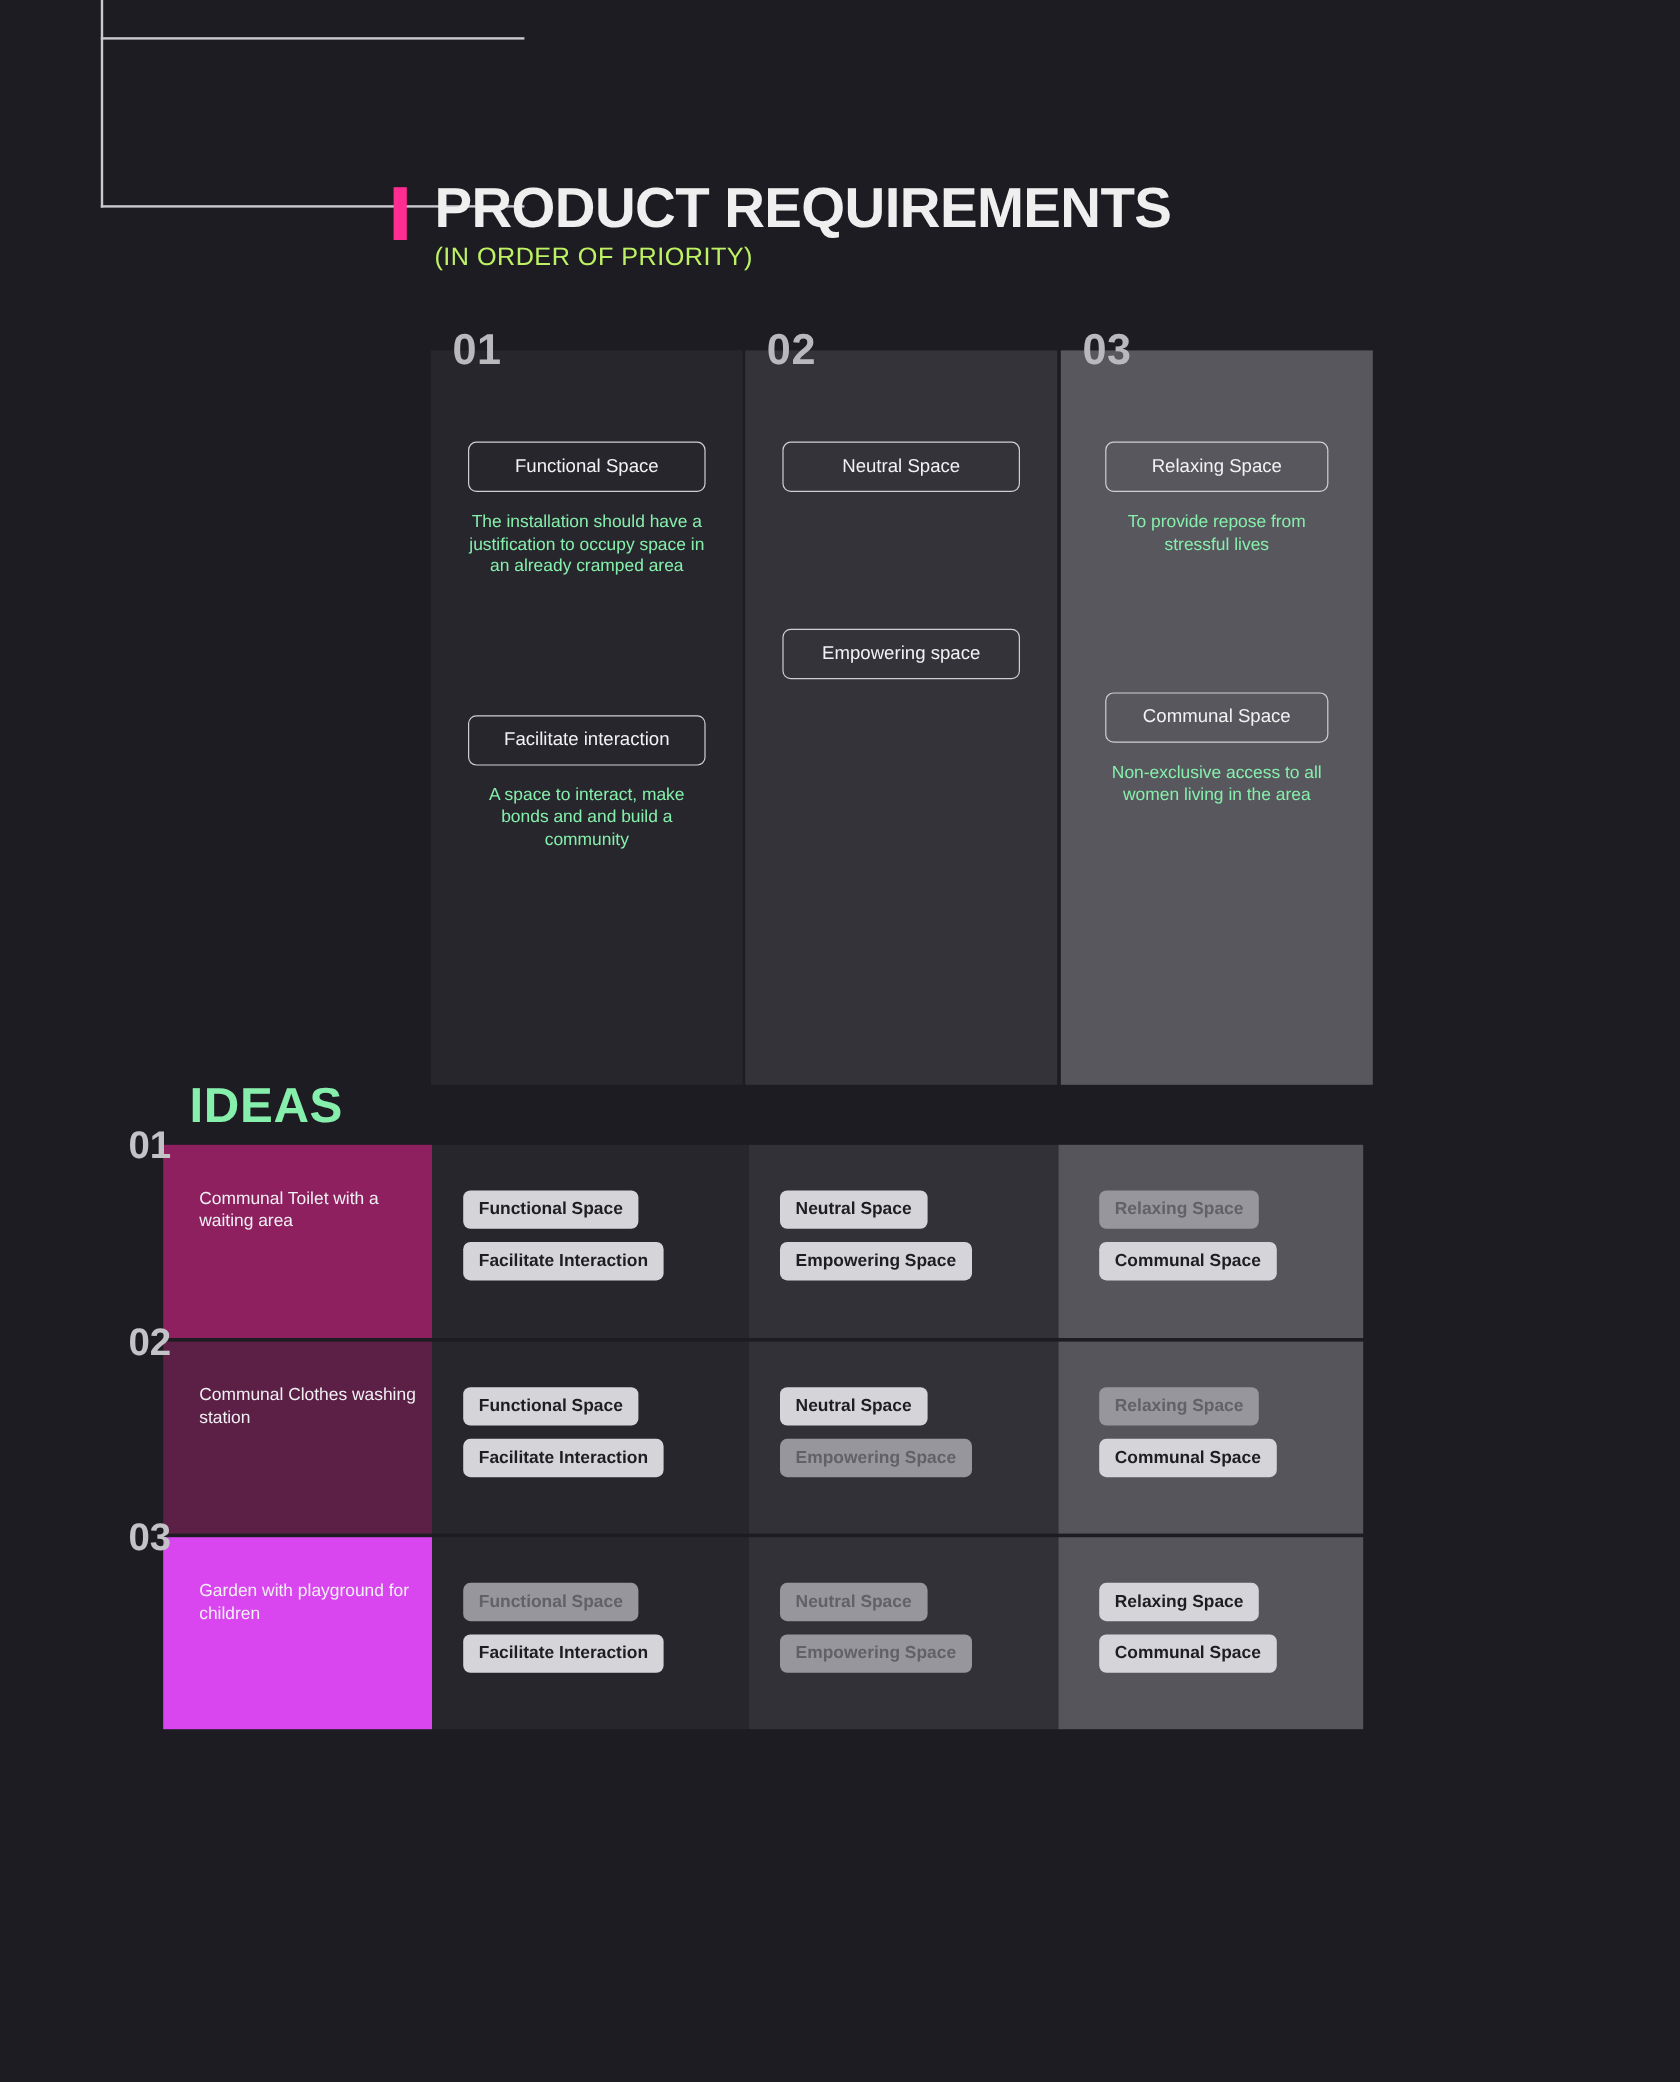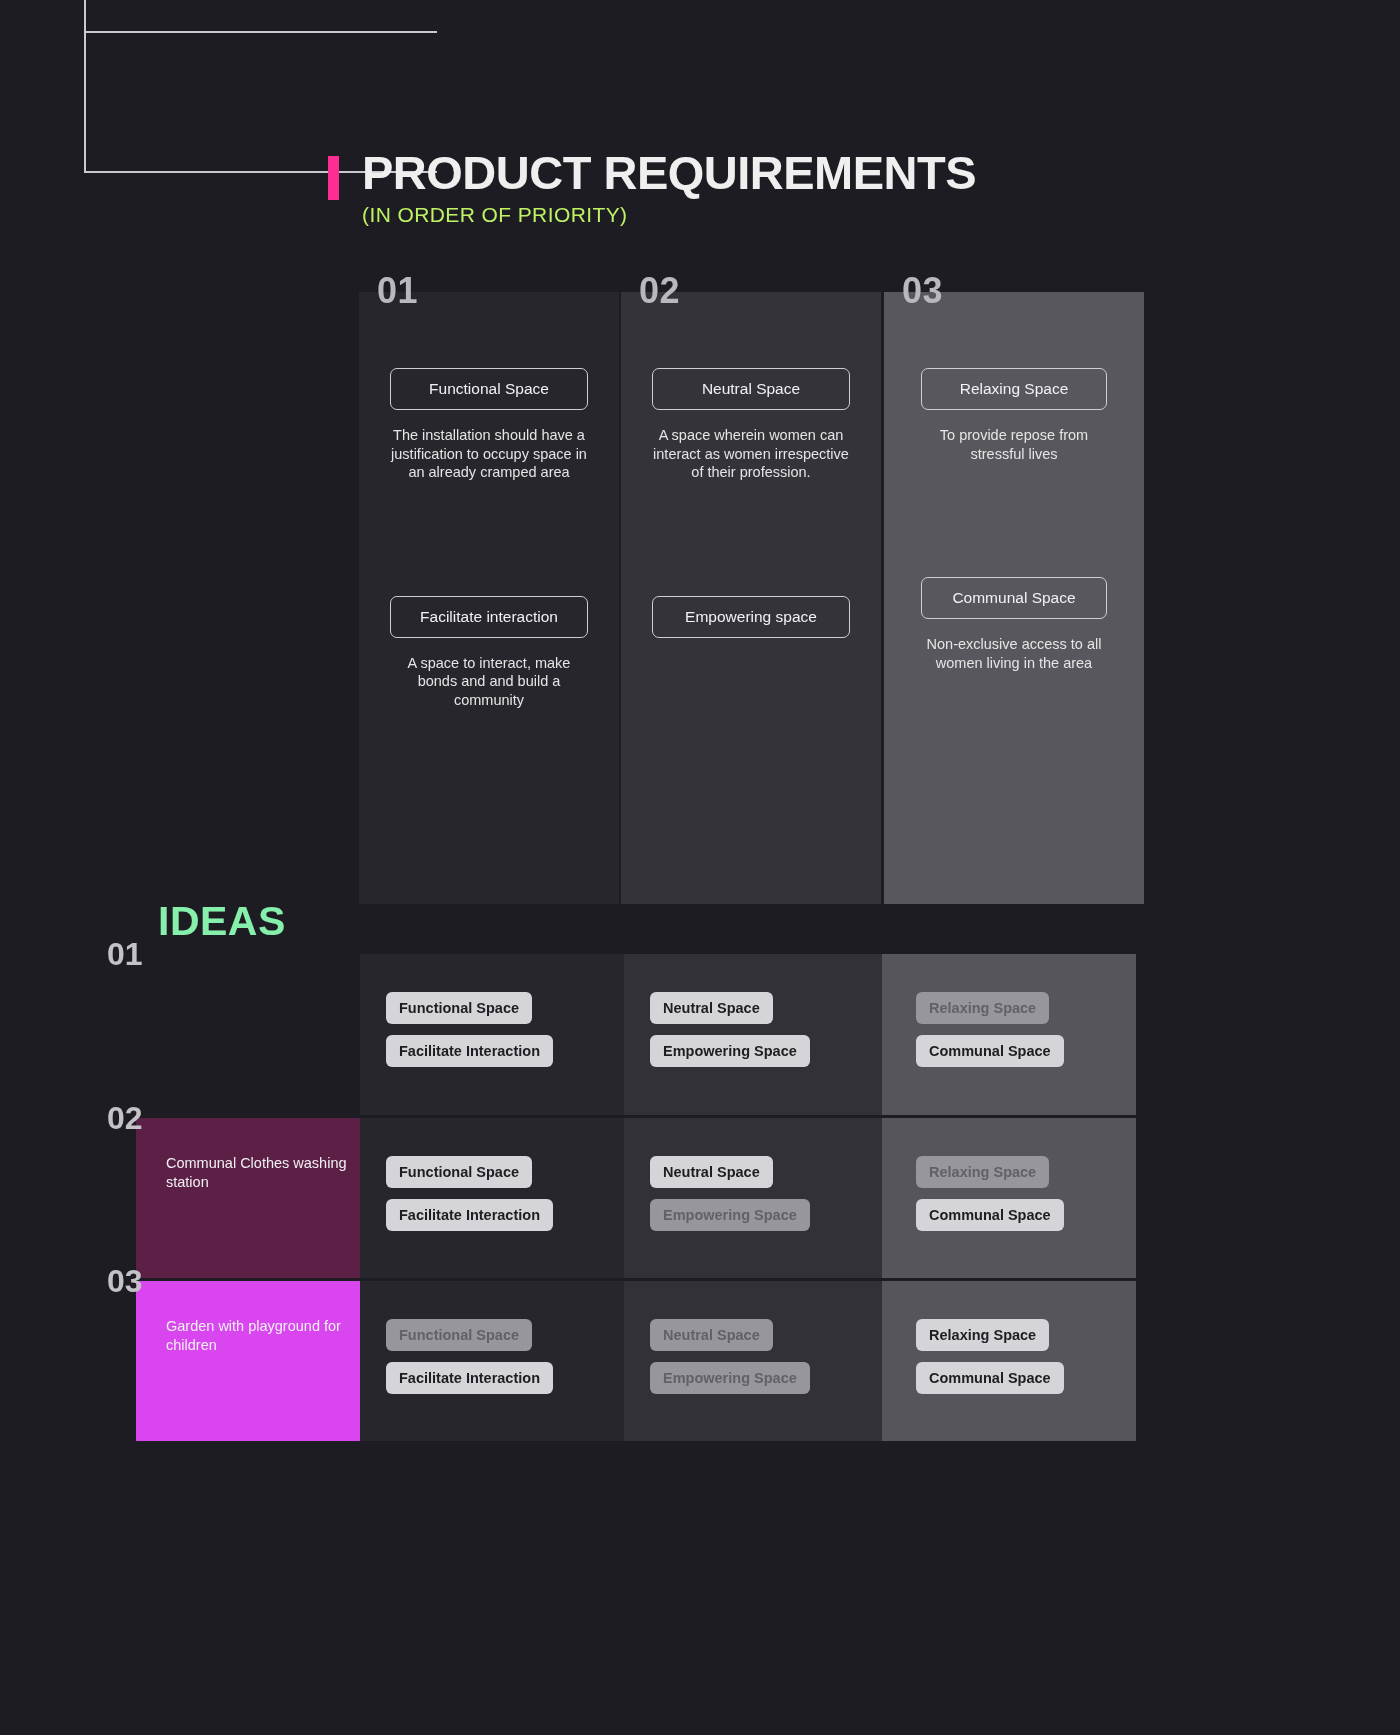--- a/index.html
+++ b/index.html
@@ -62,21 +62,21 @@
   .req-pill {
     display: block; margin: 0 auto;
     border: 1.5px solid #cfcfd3; border-radius: 7px;
     color: #f2f2f4; font-size: 15.5px;
     padding: 11px 10px; text-align: center;
     width: 198px; background: transparent;
   }
   .req-col.c3 .req-pill { width: 186px; }
   .req-desc {
     margin: 16px auto 0; width: 205px; text-align: center;
-    font-size: 14.5px; line-height: 1.28; color: #e5e5e5;
+    font-size: 14.5px; line-height: 1.28; color: #86efac;
   }
   .spacer-1 { height: 68px; }
 
   
   .ideas-title {
     position: absolute; left: 158px; top: 898px;
     font-size: 41px; font-weight: bold; color: #86efac;
     letter-spacing: 0.5px;
   }
 
@@ -143,21 +143,20 @@
       <div class="req-block">
         <div class="req-pill">Facilitate interaction</div>
         <div class="req-desc">A space to interact, make bonds and and build a community</div>
       </div>
     </div>
 
     <div class="req-col c2">
       <div class="req-num">02</div>
       <div class="req-block">
         <div class="req-pill">Neutral Space</div>
-        <div class="req-desc">A space wherein women can interact as women irrespective of their profession.</div>
       </div>
       <div class="spacer-1"></div>
       <div class="req-block">
         <div class="req-pill">Empowering space</div>
       </div>
     </div>
 
     <div class="req-col c3">
       <div class="req-num">03</div>
       <div class="req-block">
@@ -172,20 +171,21 @@
     </div>
 
   </div>
 
   <div class="ideas-title">IDEAS</div>
 
   <div class="ideas">
 
     <div class="idea-row r1">
       <div class="row-num">01</div>
+      <div class="idea-label">Communal Toilet with a waiting area</div>
       <div class="idea-cell cell-1">
         <span class="tag">Functional Space</span><br>
         <span class="tag">Facilitate Interaction</span>
       </div>
       <div class="idea-cell cell-2">
         <span class="tag">Neutral Space</span><br>
         <span class="tag">Empowering Space</span>
       </div>
       <div class="idea-cell cell-3">
         <span class="tag off">Relaxing Space</span><br>

